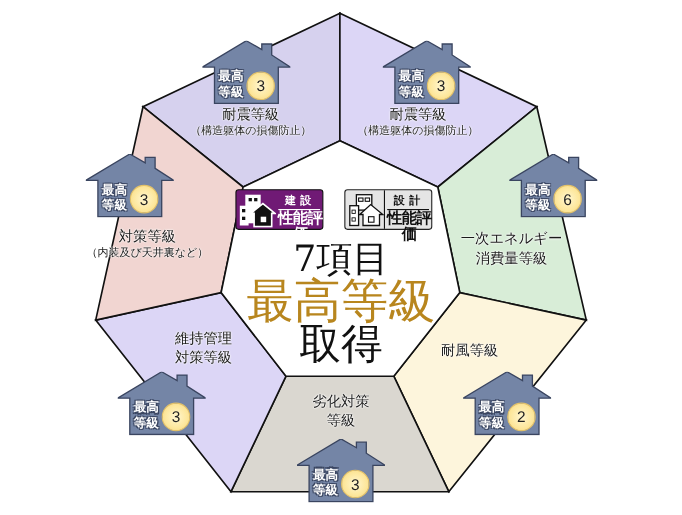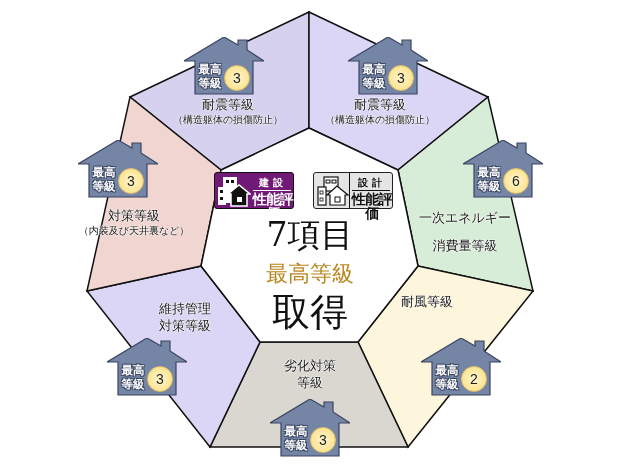--- a/index.html
+++ b/index.html
@@ -29,21 +29,21 @@
   .badge .rule { position:absolute; left:38px; top:17px; width:38px; height:1px; }
   .badge .bottom { position:absolute; left:36px; top:19px; width:44px; font-size:14px; line-height:14px;
                    text-align:center; font-weight:bold; letter-spacing:-0.5px; }
   .badge.dark .top, .badge.dark .bottom { color:#fff; }
   .badge.dark .rule { background:#fff; }
   .badge.light .top, .badge.light .bottom { color:#111; }
   .badge.light .rule { background:#111; }
   .badge.light .divider { position:absolute; left:35px; top:0; width:1px; height:35px; background:#111; }
   .center-text { position:absolute; left:220px; width:180px; text-align:center; white-space:nowrap; }
   #c1 { top:216px; font-size:33px; line-height:38px; color:#111; font-family:"DejaVu Serif", serif; }
-  #c2 { top:254px; font-size:22px; line-height:40px; color:#b8861e; }
+  #c2 { top:254px; font-size:43px; line-height:40px; color:#b8861e; }
   #c3 { top:292px; font-size:38px; line-height:40px; color:#111; }
 </style>
 </head>
 <body>
 
 <div id="stage">
 
   <svg class="shape" width="620" height="468" viewBox="0 0 620 468">
     <g stroke="#111" stroke-width="1.5" stroke-linejoin="miter">
       <polygon points="309,12 309,128 221,170 130,97" fill="#d6d1ee"></polygon>
@@ -60,23 +60,23 @@
   <div class="label" style="left:158px; top:96px; width:140px;">
     <span class="main">耐震等級</span>
     <span class="sub">（構造躯体の損傷防止）</span>
   </div>
   <div class="label" style="left:310px; top:96px; width:140px;">
     <span class="main">耐震等級</span>
     <span class="sub">（構造躯体の損傷防止）</span>
   </div>
   <div class="label" style="left:405px; top:209px; width:120px;">
     <span class="main">一次エネルギー</span>
-    <span class="main" style="margin-top:11px;">消費量等級</span>
+    <span class="main" style="margin-top:1px;">消費量等級</span>
   </div>
-  <div class="label" style="left:387px; top:293px; width:80px;">
+  <div class="label" style="left:387px; top:311px; width:80px;">
     <span class="main">耐風等級</span>
   </div>
   <div class="label" style="left:260px; top:357px; width:100px;">
     <span class="main">劣化対策</span>
     <span class="main">等級</span>
   </div>
   <div class="label" style="left:140px; top:300px; width:90px;">
     <span class="main">維持管理</span>
     <span class="main">対策等級</span>
   </div>

